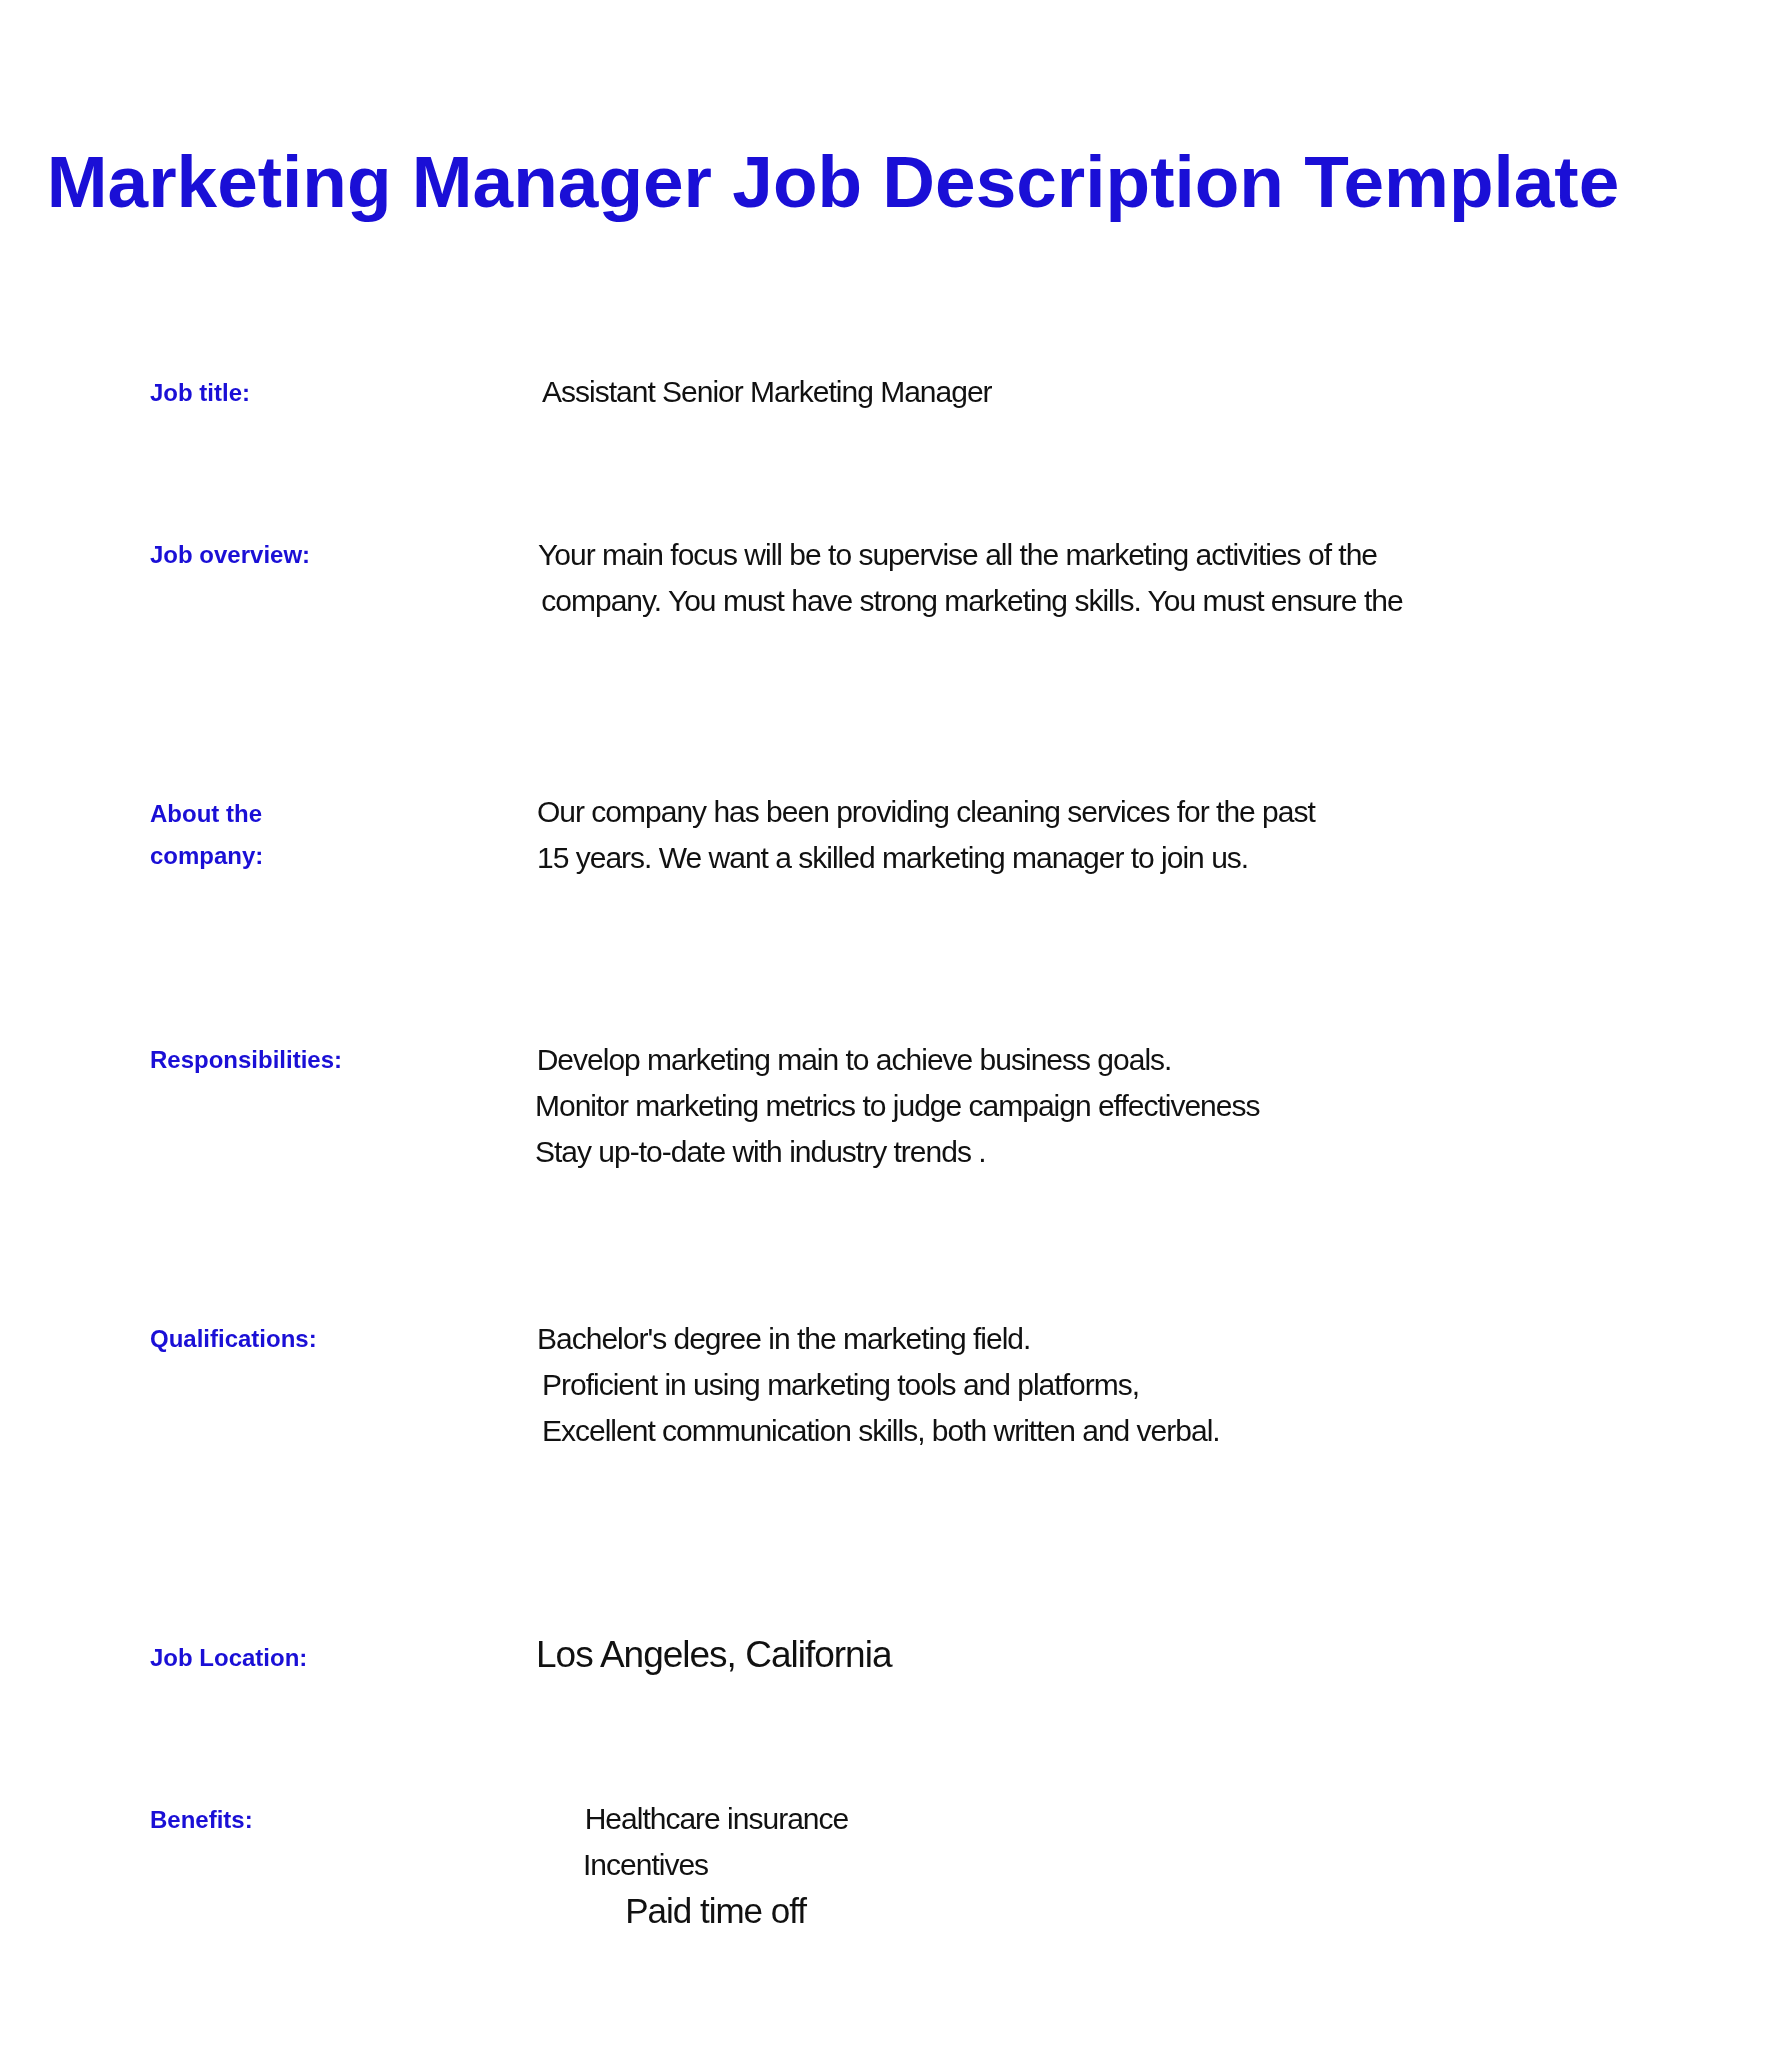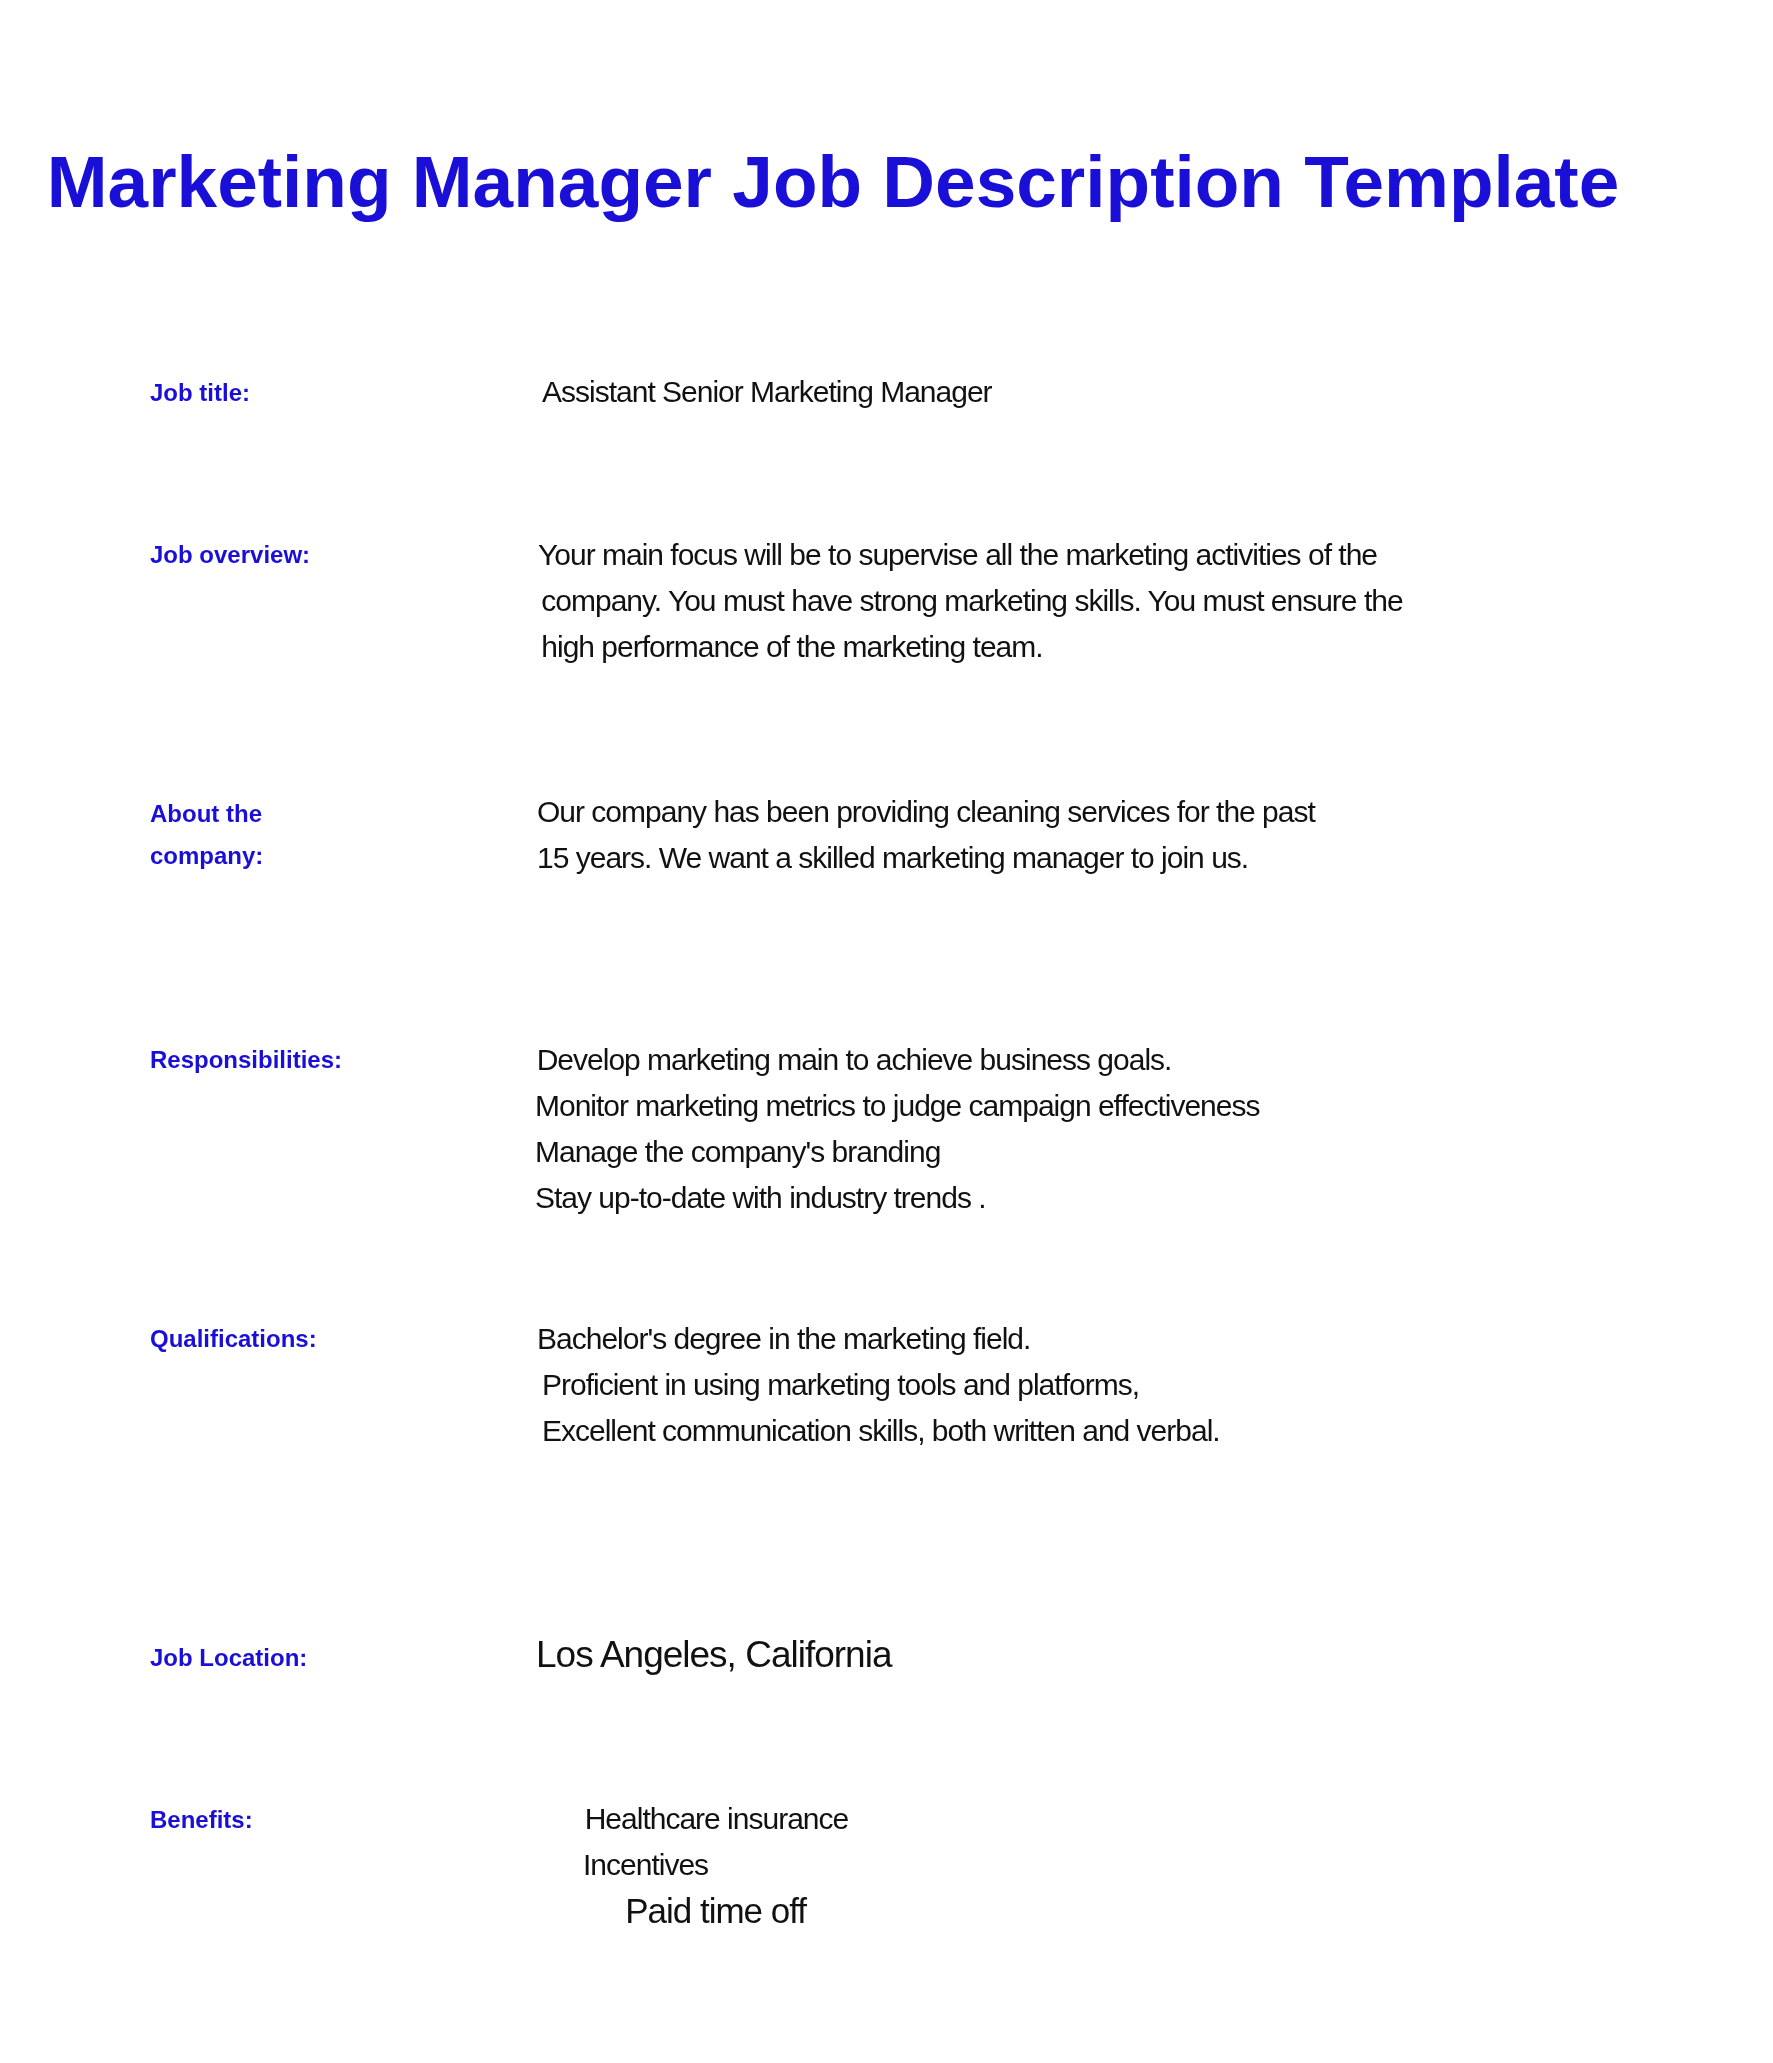--- a/index.html
+++ b/index.html
@@ -60,37 +60,35 @@
 
 <div class="label" style="top:372px;">Job title:</div>
 <div class="value" style="left:542px; top:369px;">
   <span class="line">Assistant Senior Marketing Manager</span>
 </div>
 
 <div class="label" style="top:534px;">Job overview:</div>
 <div class="value" style="left:538px; top:532px;">
   <span class="line">Your main focus will be to supervise all the marketing activities of the</span>
   <span class="line" style="padding-left:3.3px;text-align:right;">company. You must have strong marketing skills. You must ensure the</span>
-  <span class="line" style="padding-left:3.3px;">high performance of the marketing team.</span>
 </div>
 
 <div class="label" style="top:793px;">
   <span style="display:block;">About the</span>
   <span style="display:block;">company:</span>
 </div>
 <div class="value" style="left:537px; top:789px;">
   <span class="line">Our company has been providing cleaning services for the past</span>
   <span class="line">15 years. We want a skilled marketing manager to join us.</span>
 </div>
 
 <div class="label" style="top:1039px;">Responsibilities:</div>
 <div class="value" style="left:535px; top:1037px;">
   <span class="line" style="padding-left:1.7px;">Develop marketing main to achieve business goals.</span>
   <span class="line">Monitor marketing metrics to judge campaign effectiveness</span>
-  <span class="line">Manage the company's branding</span>
   <span class="line">Stay up-to-date with industry trends .</span>
 </div>
 
 <div class="label" style="top:1318px;">Qualifications:</div>
 <div class="value" style="left:537px; top:1316px;">
   <span class="line">Bachelor's degree in the marketing field.</span>
   <span class="line" style="padding-left:5px;">Proficient in using marketing tools and platforms,</span>
   <span class="line" style="padding-left:5px;">Excellent communication skills, both written and verbal.</span>
 </div>
 

